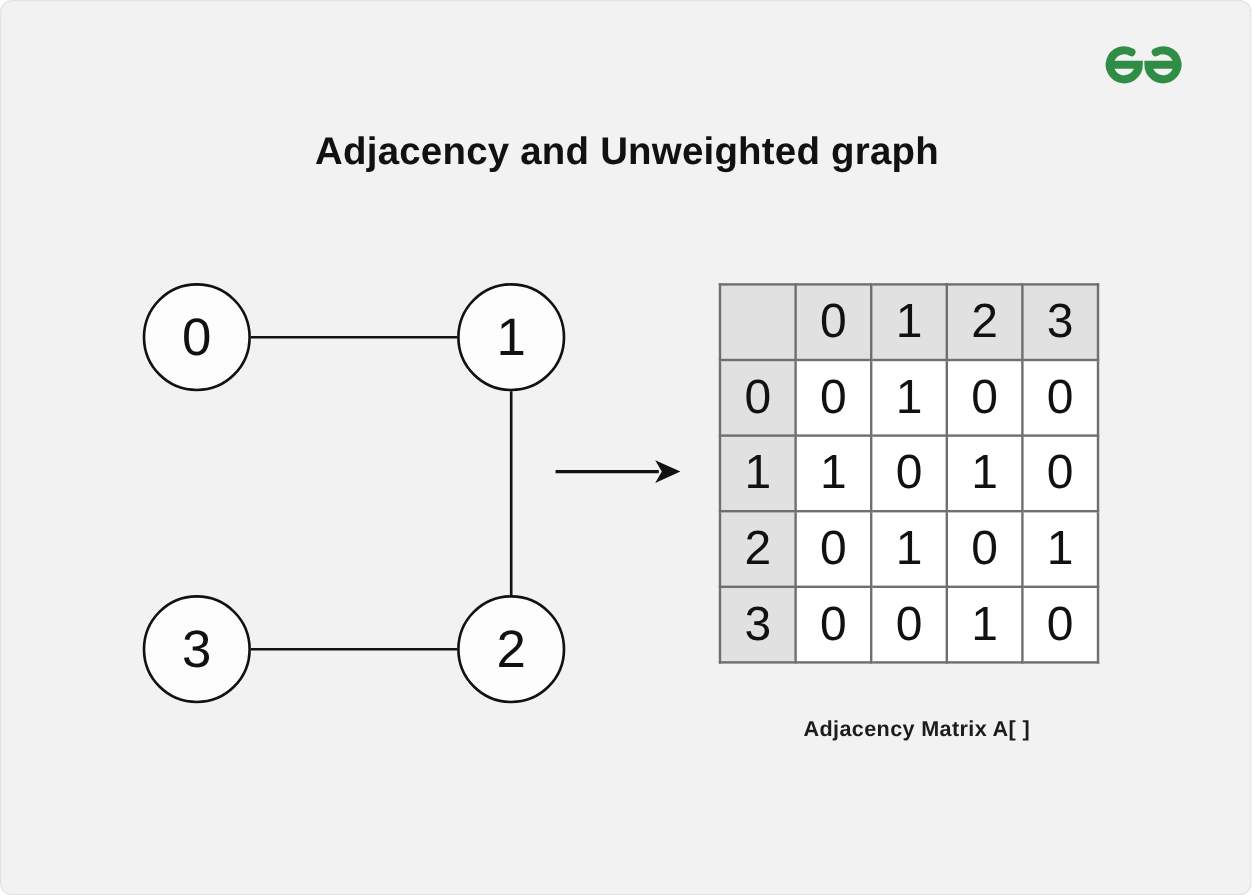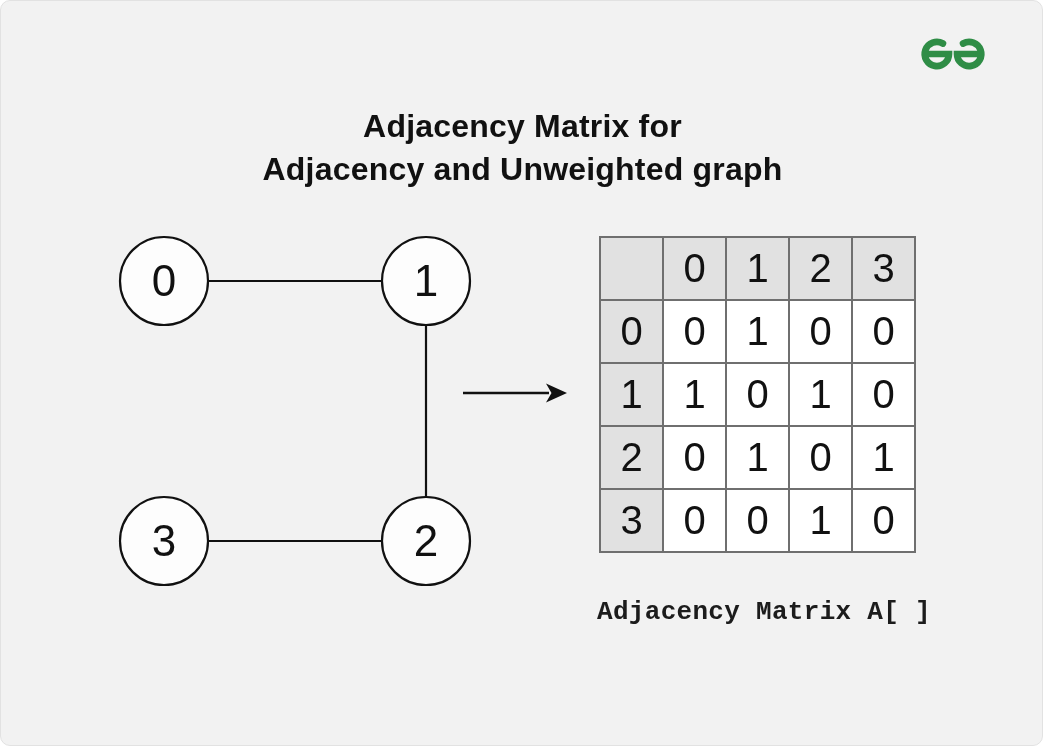--- a/index.html
+++ b/index.html
@@ -30,39 +30,37 @@
   }
   .matrix td{
     width:61px;height:61px;padding:0;
     border:2px solid #6f6f6f;background:#ffffff;
     text-align:center;vertical-align:middle;
     font-size:40px;font-weight:500;color:#111;
   }
   .matrix td.hd{background:#e1e1e1;}
   .caption{
     position:absolute;left:568px;top:596px;width:390px;
-    text-align:center;font-size:26px;font-weight:600;color:#1c1c1c;
+    text-align:center;font-size:18px;font-weight:600;color:#1c1c1c;
     letter-spacing:.3px;
-    font-family:Liberation Mono, monospace;
   }
 </style>
 </head>
 <body>
 
 <div id="canvas">
 
   <svg class="logo" viewBox="0 0 104 56" aria-hidden="true">
     <g fill="none" stroke="#2f8d46" stroke-width="10" stroke-linecap="round">
       <path d="M10 28 H46 A18 18 0 1 1 37 12.4"></path>
       <path d="M94 28 H58 A18 18 0 1 0 67 12.4"></path>
     </g>
   </svg>
 
   <div class="title">
-    <div>Adjacency Matrix for</div>
     <div>Adjacency and Unweighted graph</div>
   </div>
 
   <svg class="scene" viewBox="0 0 1043 746">
 
     <line x1="208" y1="280" x2="380" y2="280" stroke="#111" stroke-width="2.2"></line>
     <line x1="425" y1="325" x2="425" y2="495" stroke="#111" stroke-width="2.2"></line>
     <line x1="208" y1="540" x2="380" y2="540" stroke="#111" stroke-width="2.2"></line>
 
     <circle cx="163" cy="280" r="44" fill="#fdfdfd" stroke="#111" stroke-width="2.2"></circle>

